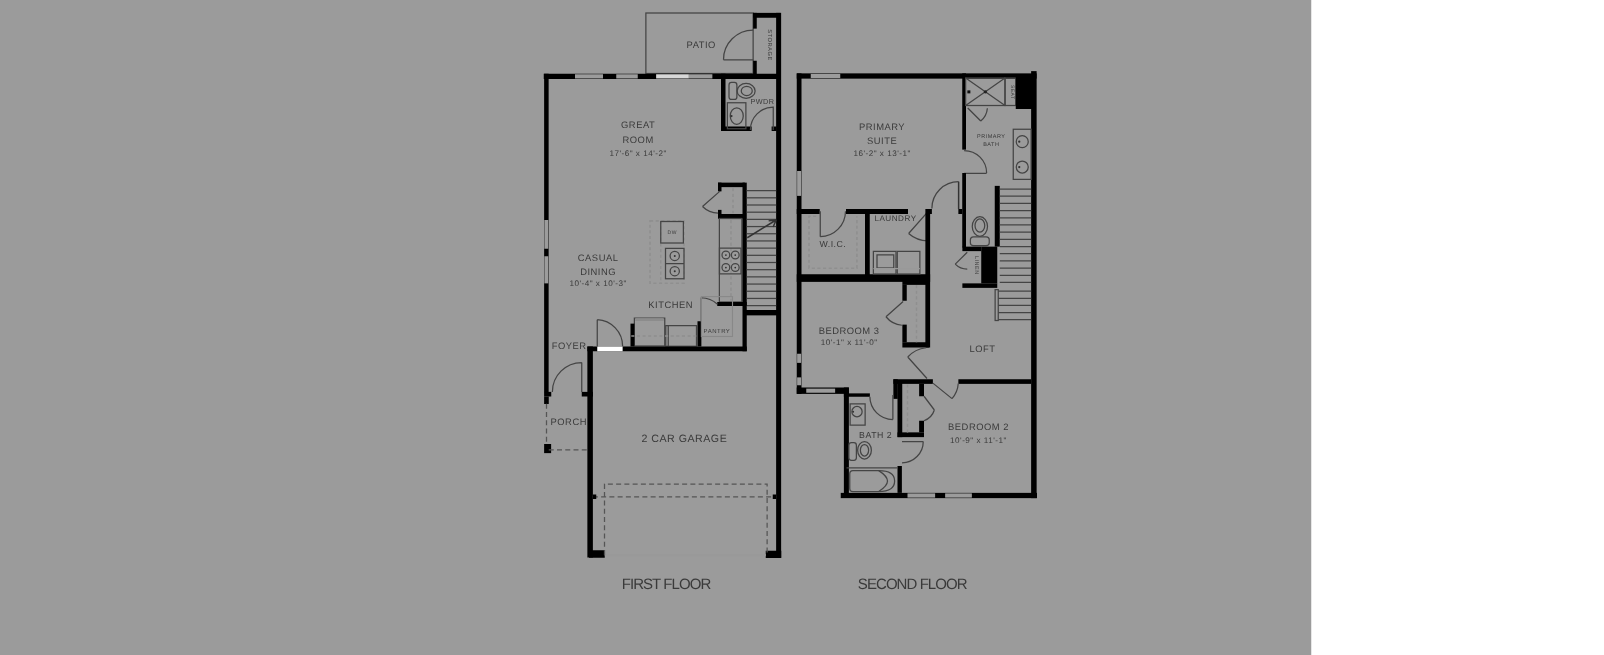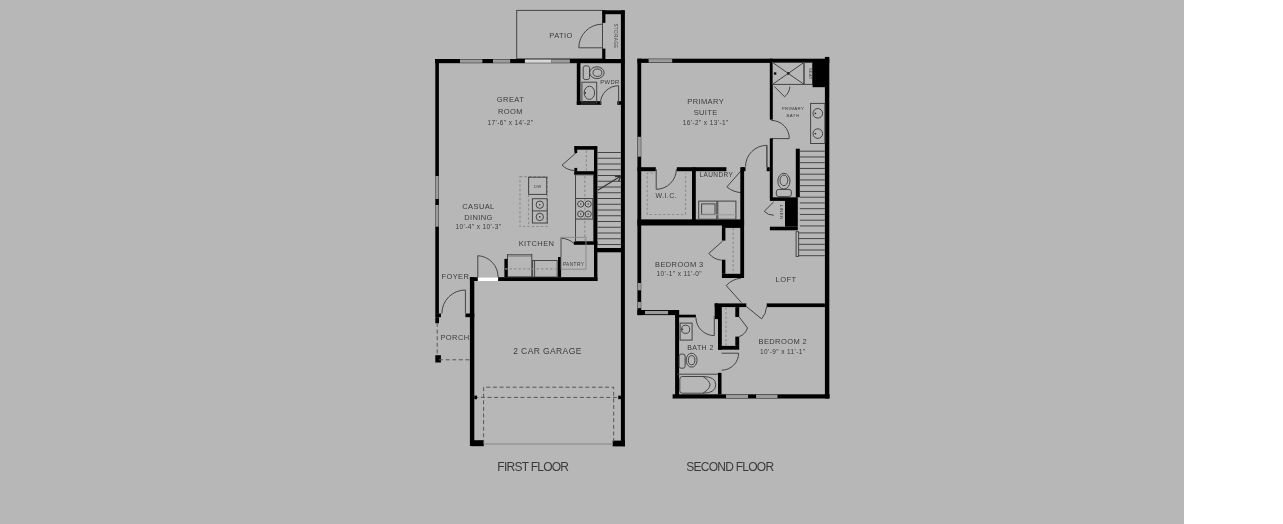--- a/index.html
+++ b/index.html
@@ -1,16 +1,16 @@
 <!DOCTYPE html>
 <html><head>
 <meta charset="utf-8">
 <style>
 html,body{margin:0;padding:0;background:#fff;}
-#c{position:relative;width:1184px;height:524px;background:#fca5a5;filter:grayscale(1);}
+#c{position:relative;width:1049px;height:524px;background:#22c55e;filter:grayscale(1);}
 svg{position:absolute;top:0;left:0;}
 text{font-family:"Liberation Sans",sans-serif;fill:#3a3a3a;}
 .w{fill:#000;}
 .t{fill:none;stroke:#444;stroke-width:1;}
 .t2{fill:none;stroke:#333;stroke-width:1.2;}
 .d{fill:none;stroke:#555;stroke-width:1;stroke-dasharray:4 2.6;}
 .dg{fill:none;stroke:#8f8f8f;stroke-width:1.2;stroke-dasharray:2.5 2;}
 .win{fill:#9c9c9c;}
 .lbl{fill:#3a3a3a;letter-spacing:0.4px;}
 </style>

